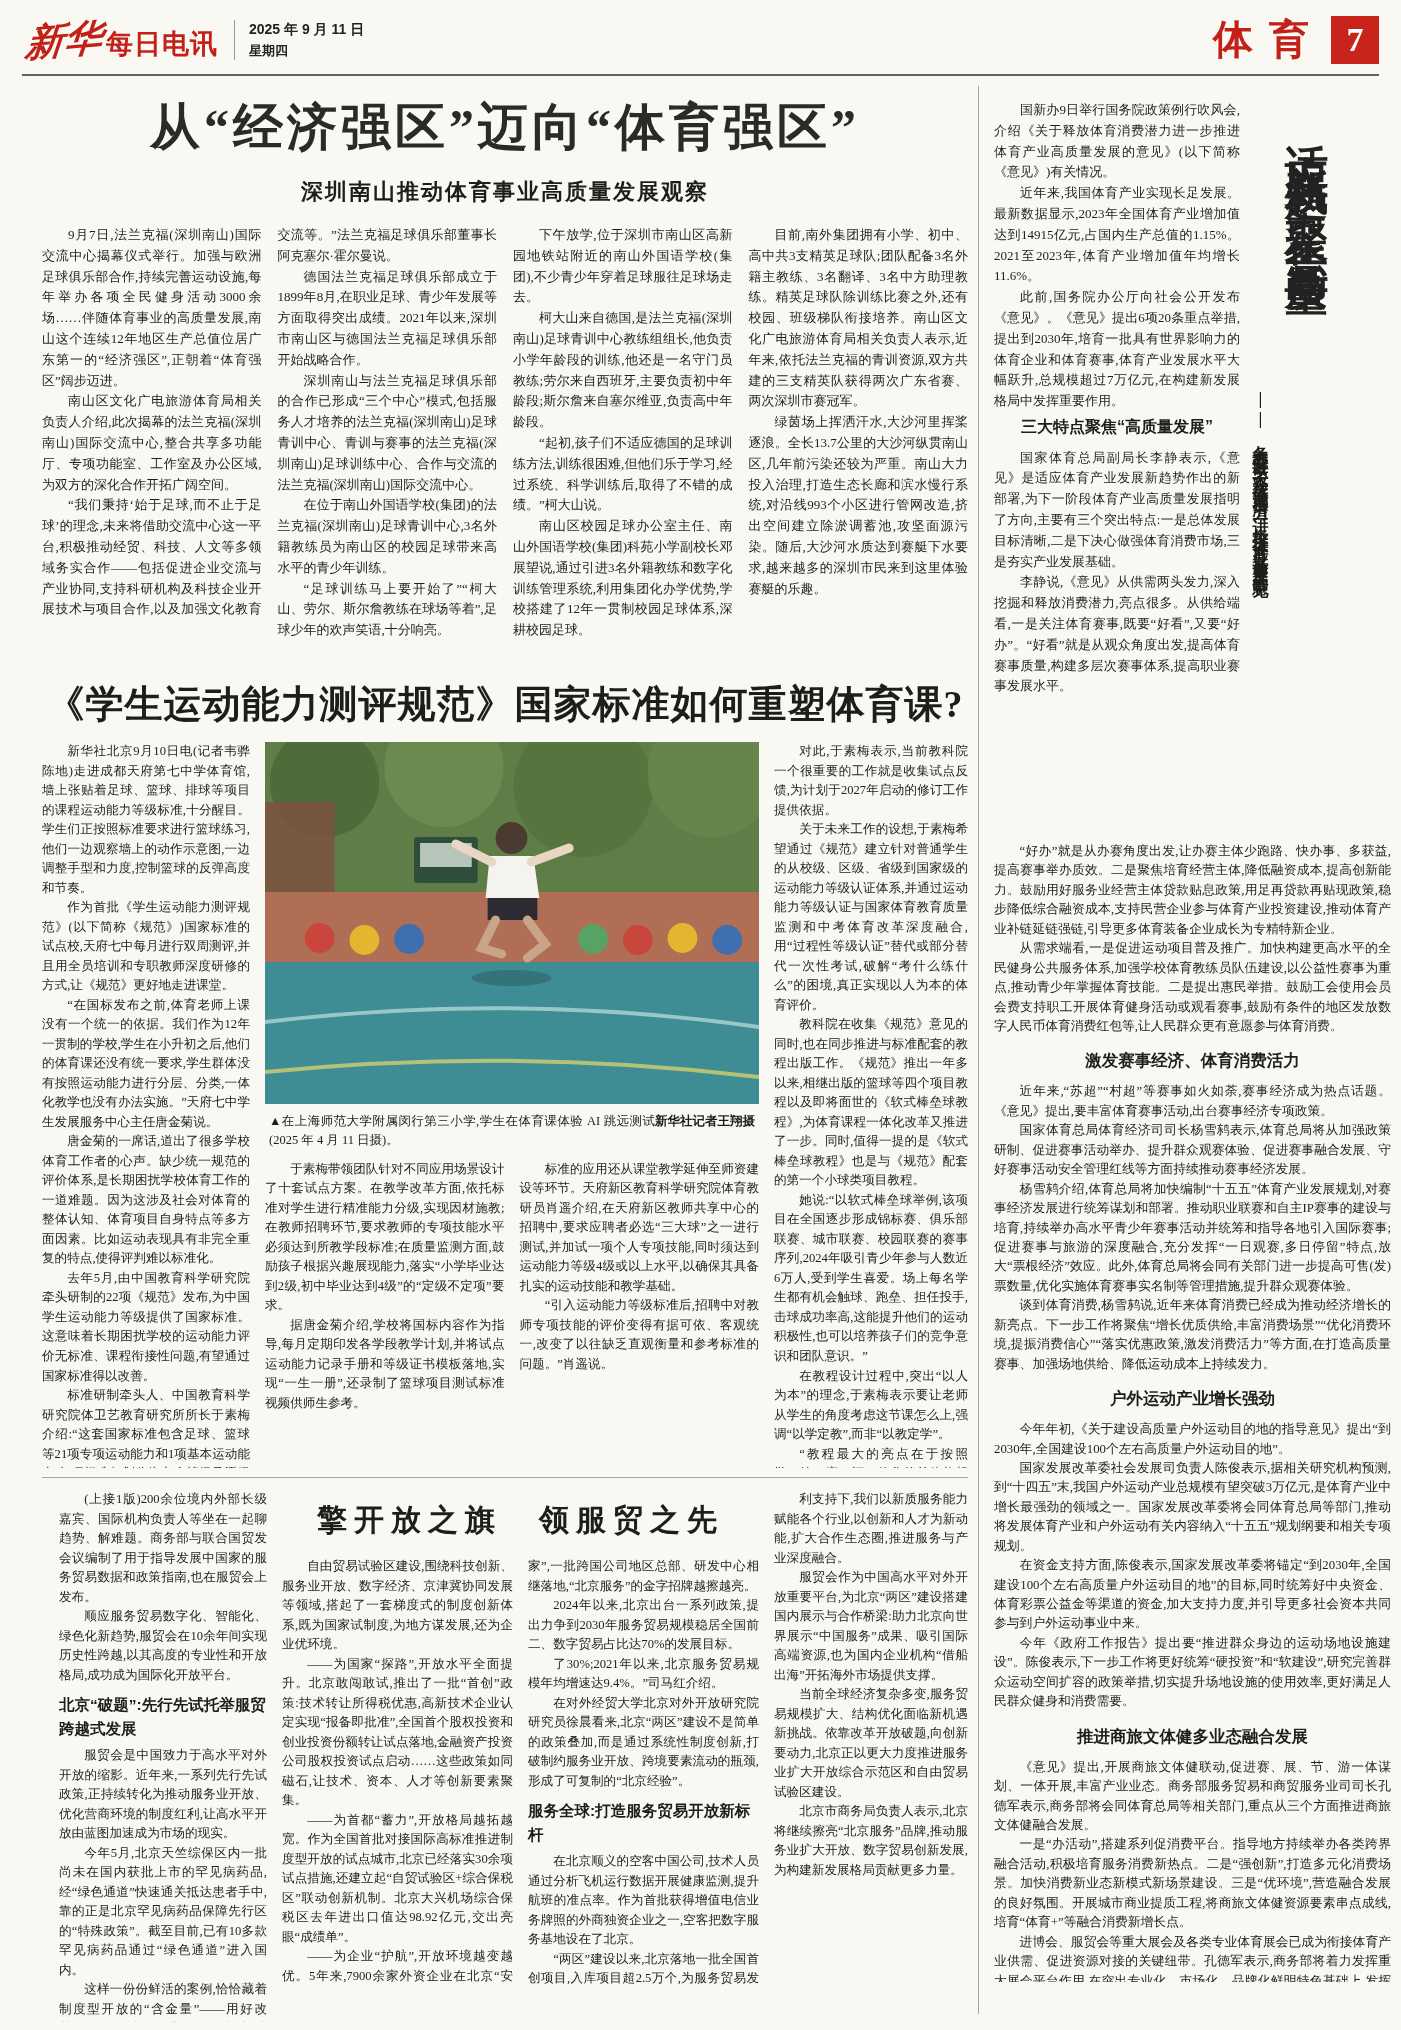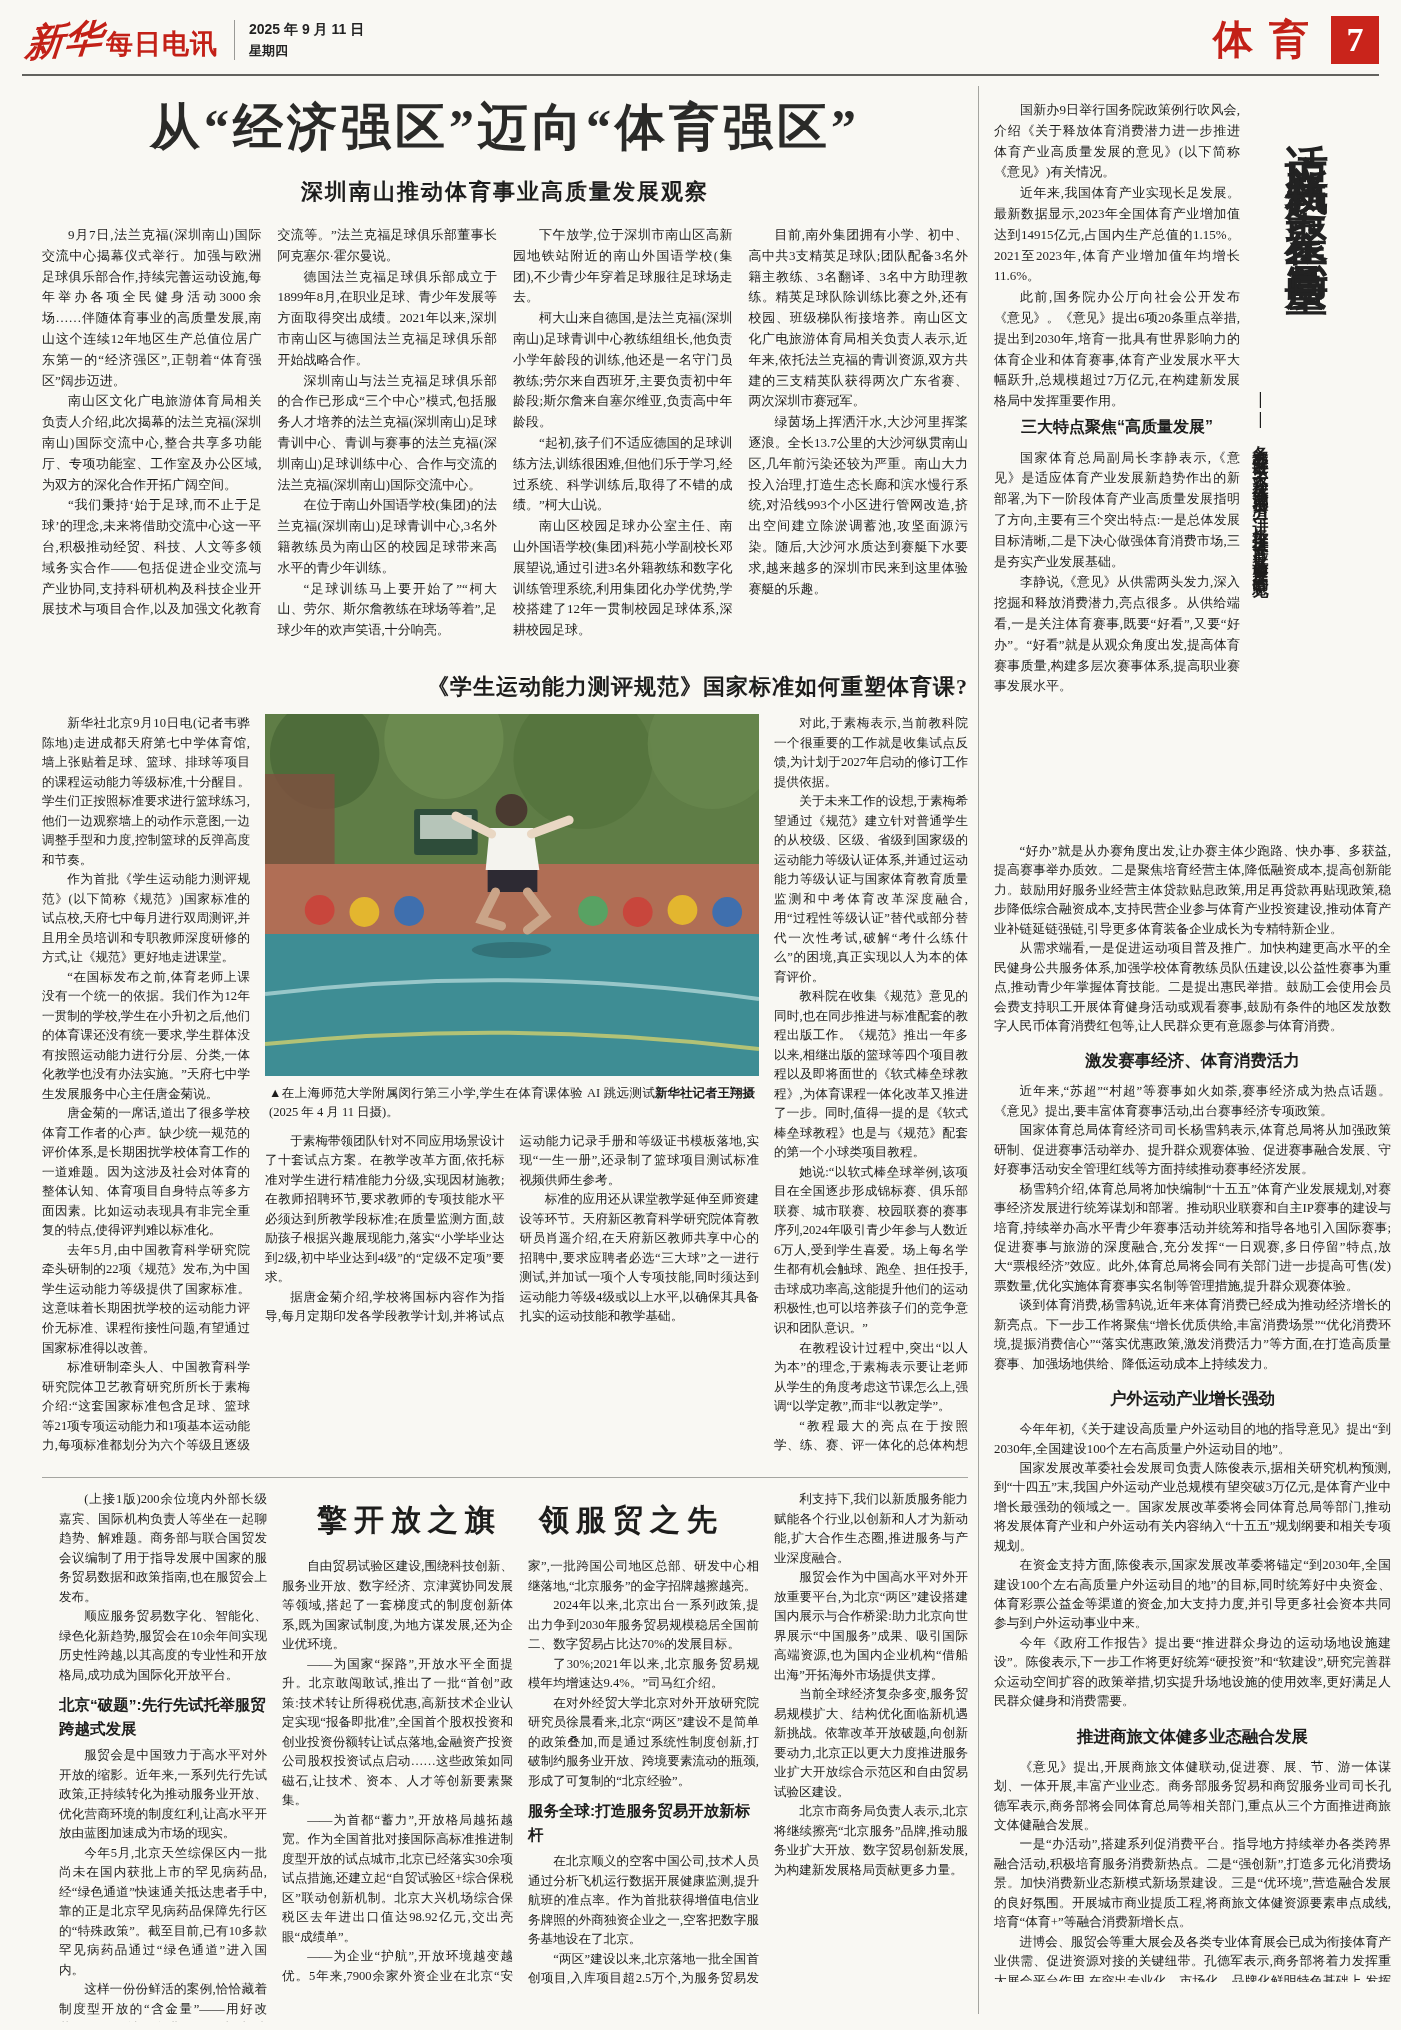--- a/index.html
+++ b/index.html
@@ -23,21 +23,21 @@
   p{margin:0;text-indent:2em;text-align:justify;}
   .subhead,.d-sub{font-family:"Liberation Sans",sans-serif;font-weight:bold;text-indent:0;text-align:center;}
   .lead-subhead{font-weight:bold;text-indent:0;font-size:15.5px;margin:8px 0 5px;font-family:"Liberation Sans",sans-serif;text-align:left;}
   
   .regionA{position:absolute;left:42px;top:86px;width:926px;height:578px;overflow:hidden;}
   .a-headline{margin:8px 0 0;text-align:center;font-size:50px;font-weight:900;letter-spacing:4px;color:#2a2a28;}
   .a-subtitle{margin:16px 0 0;text-align:center;font-size:22px;font-weight:bold;letter-spacing:2px;}
   .a-body{margin-top:18px;height:448px;overflow:hidden;column-count:4;column-gap:16px;font-size:13px;line-height:1.6;}
   
   .regionB{position:absolute;left:42px;top:668px;width:926px;height:800px;overflow:hidden;}
-  .b-headline{margin:4px 0 12px;text-align:right;font-size:22px;font-weight:900;letter-spacing:1px;}
+  .b-headline{margin:11px 0 12px;text-align:center;font-size:38px;font-weight:900;letter-spacing:1px;}
   .b-flow{display:flex;gap:15px;height:742px;}
   .b-left{width:208px;font-size:12.6px;line-height:1.55;overflow:hidden;}
   .b-right{width:194px;font-size:12.6px;line-height:1.55;overflow:hidden;}
   .b-mid{flex:1;display:flex;flex-direction:column;overflow:hidden;}
   .b-photo{width:100%;height:362px;display:block;background:#7d9460;}
   .b-caption{font-size:12.5px;line-height:1.5;margin:8px 4px 6px;text-align:justify;}
   .b-caption .credit{float:right;font-weight:bold;font-family:"Liberation Sans",sans-serif;}
   .b-midcols{margin-top:4px;column-count:2;column-gap:15px;font-size:12.6px;line-height:1.55;height:300px;overflow:hidden;}
   
   .hdivider{position:absolute;left:42px;top:1477px;width:926px;border-top:1px solid #a5a5a0;}
@@ -144,20 +144,21 @@
           <ellipse cx="248" cy="236" rx="40" ry="8" fill="#2a5e63" opacity="0.55"></ellipse>
         </svg>
         <figcaption class="b-caption">
           <span class="credit">新华社记者王翔摄</span>
           <span>▲在上海师范大学附属闵行第三小学,学生在体育课体验 AI 跳远测试(2025 年 4 月 11 日摄)。</span>
         </figcaption>
         <div class="b-midcols">
             <p>于素梅带领团队针对不同应用场景设计了十套试点方案。在教学改革方面,依托标准对学生进行精准能力分级,实现因材施教;在教师招聘环节,要求教师的专项技能水平必须达到所教学段标准;在质量监测方面,鼓励孩子根据兴趣展现能力,落实“小学毕业达到2级,初中毕业达到4级”的“定级不定项”要求。</p>
             <p>据唐金菊介绍,学校将国标内容作为指导,每月定期印发各学段教学计划,并将试点运动能力记录手册和等级证书模板落地,实现“一生一册”,还录制了篮球项目测试标准视频供师生参考。</p>
             <p>标准的应用还从课堂教学延伸至师资建设等环节。天府新区教育科学研究院体育教研员肖遥介绍,在天府新区教师共享中心的招聘中,要求应聘者必选“三大球”之一进行测试,并加试一项个人专项技能,同时须达到运动能力等级4级或以上水平,以确保其具备扎实的运动技能和教学基础。</p>
+            <p>“引入运动能力等级标准后,招聘中对教师专项技能的评价变得有据可依、客观统一,改变了以往缺乏直观衡量和参考标准的问题。”肖遥说。</p>
           </div>
       </div>
       <aside class="b-right">
           <p>对此,于素梅表示,当前教科院一个很重要的工作就是收集试点反馈,为计划于2027年启动的修订工作提供依据。</p>
           <p>关于未来工作的设想,于素梅希望通过《规范》建立针对普通学生的从校级、区级、省级到国家级的运动能力等级认证体系,并通过运动能力等级认证与国家体育教育质量监测和中考体育改革深度融合,用“过程性等级认证”替代或部分替代一次性考试,破解“考什么练什么”的困境,真正实现以人为本的体育评价。</p>
           <p>教科院在收集《规范》意见的同时,也在同步推进与标准配套的教程出版工作。《规范》推出一年多以来,相继出版的篮球等四个项目教程以及即将面世的《软式棒垒球教程》,为体育课程一体化改革又推进了一步。同时,值得一提的是《软式棒垒球教程》也是与《规范》配套的第一个小球类项目教程。</p>
           <p>她说:“以软式棒垒球举例,该项目在全国逐步形成锦标赛、俱乐部联赛、城市联赛、校园联赛的赛事序列,2024年吸引青少年参与人数近6万人,受到学生喜爱。场上每名学生都有机会触球、跑垒、担任投手,击球成功率高,这能提升他们的运动积极性,也可以培养孩子们的竞争意识和团队意识。”</p>
           <p>在教程设计过程中,突出“以人为本”的理念,于素梅表示要让老师从学生的角度考虑这节课怎么上,强调“以学定教”,而非“以教定学”。</p>
           <p>“教程最大的亮点在于按照学、练、赛、评一体化的总体构想来设计教学,非常方便一线老师授课。”于素梅说。</p>
         </aside>

